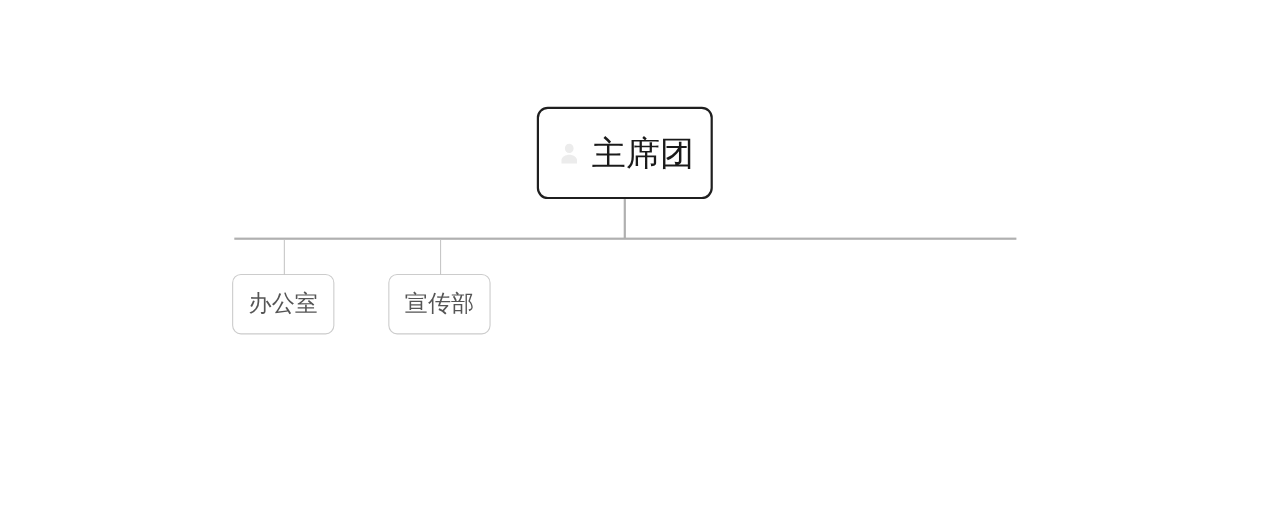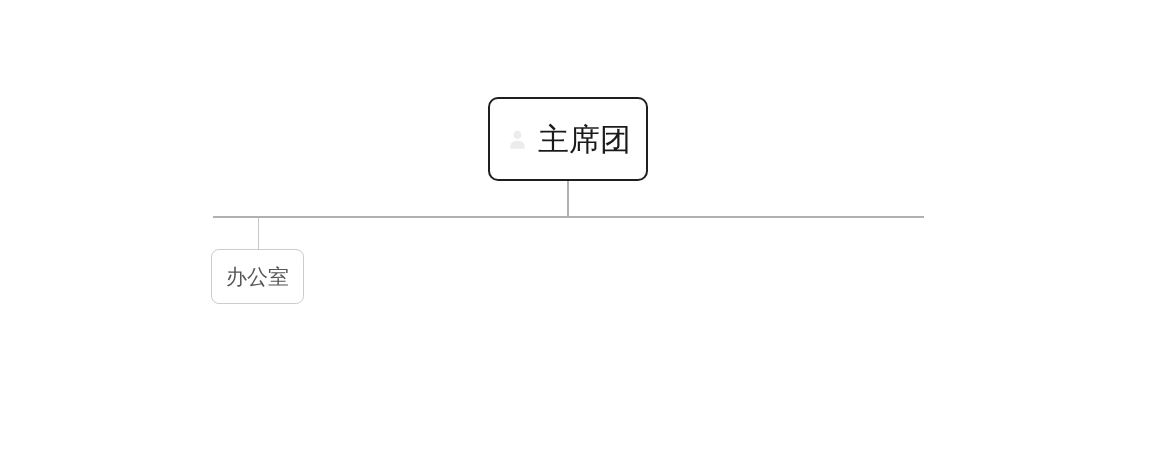--- a/index.html
+++ b/index.html
@@ -128,16 +128,19 @@
 
   <div class="children-row">
 
       <div class="child-node">
         <span class="child-label">办公室</span>
       </div>
 
 
 
 
+      <div class="child-node">
+        <span class="child-label">宣传部</span>
+      </div>
 
     </div>
 
 </div>
 
 </body></html>

